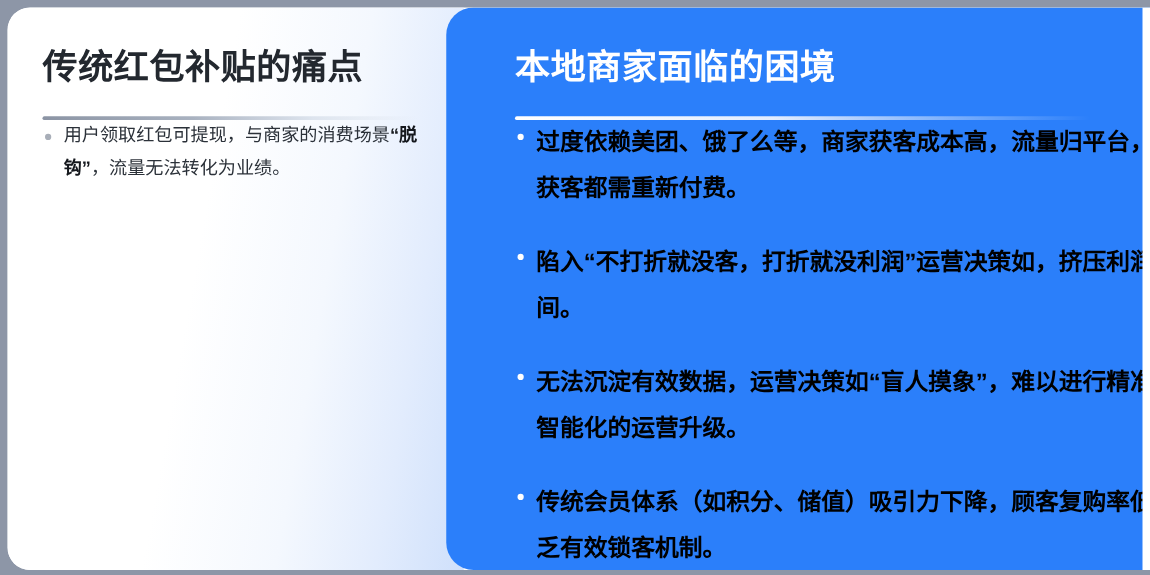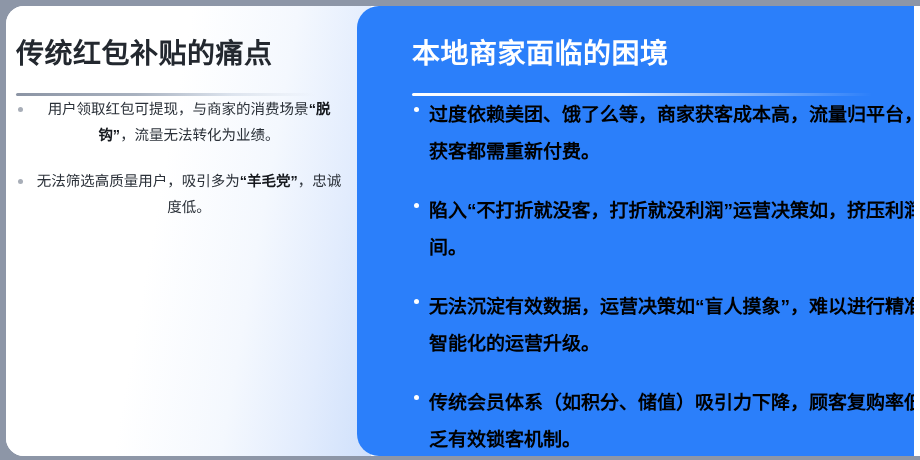--- a/index.html
+++ b/index.html
@@ -42,21 +42,21 @@
     top: 0;
     width: 365px;
     height: 100%;
     background: linear-gradient(100deg,
                 #ffffff 0%,
                 #ffffff 42%,
                 #f4f8fe 66%,
                 #e2ecfd 84%,
                 #cfe0fb 100%);
     box-sizing: border-box;
-    padding: 30px 26px 0 10px;
+    padding: 30px 26px 0 28px;
   }
 
   
   .panel-right {
     position: absolute;
     left: 351px;
     top: 0;
     width: 649px;
     height: 100%;
     background: #2b7ffa;
@@ -102,21 +102,21 @@
   }
   ul.bullets li::before {
     content: "";
     position: absolute;
     left: 2px;
     width: 5px;
     height: 5px;
     border-radius: 50%;
   }
 
-  .list-left       { margin-top: 26px; text-align: center; }
+  .list-left       { margin-top: 26px; }
   .list-left li    { color: #2b3139; font-size: 14.5px; line-height: 26px; margin-bottom: 20px; }
   .list-left li::before { top: 11px; background: #a8aeb8; }
   .list-left b     { font-weight: 700; color: #15181d; }
 
   .list-right      { margin-top: 24px; }
   .list-right li   { color: #000000; font-size: 19px; font-weight: 700; line-height: 37px; margin-bottom: 22px; }
   .list-right li::before { top: 11px; background: #ffffff; }
   .list-right b    { font-weight: 700; }
 
   
@@ -133,21 +133,20 @@
 <body>
 
 <div id="slide">
   <div class="card-shell">
 
     <section class="panel-left">
       <h2 class="title title-left">传统红包补贴的痛点</h2>
       <div class="rule rule-left"></div>
       <ul class="bullets list-left">
           <li><span>用户领取红包可提现，与商家的消费场景</span><b>“脱钩”</b><span>，流量无法转化为业绩。</span></li>
-          <li><span>无法筛选高质量用户，吸引多为</span><b>“羊毛党”</b><span>，忠诚度低。</span></li>
         </ul>
     </section>
 
     <section class="panel-right">
       <h2 class="title title-right">本地商家面临的困境</h2>
       <div class="rule rule-right"></div>
       <ul class="bullets list-right">
           <li><b>过度依赖美团、饿了么等，商家获客成本高，流量归平台，每次获客都需重新付费。</b></li>
           <li><b>陷入“不打折就没客，打折就没利润”运营决策如，挤压利润空间。</b></li>
           <li><b>无法沉淀有效数据，运营决策如</b><b>“盲人摸象”</b><b>，难以进行精准化、智能化的运营升级。</b></li>

